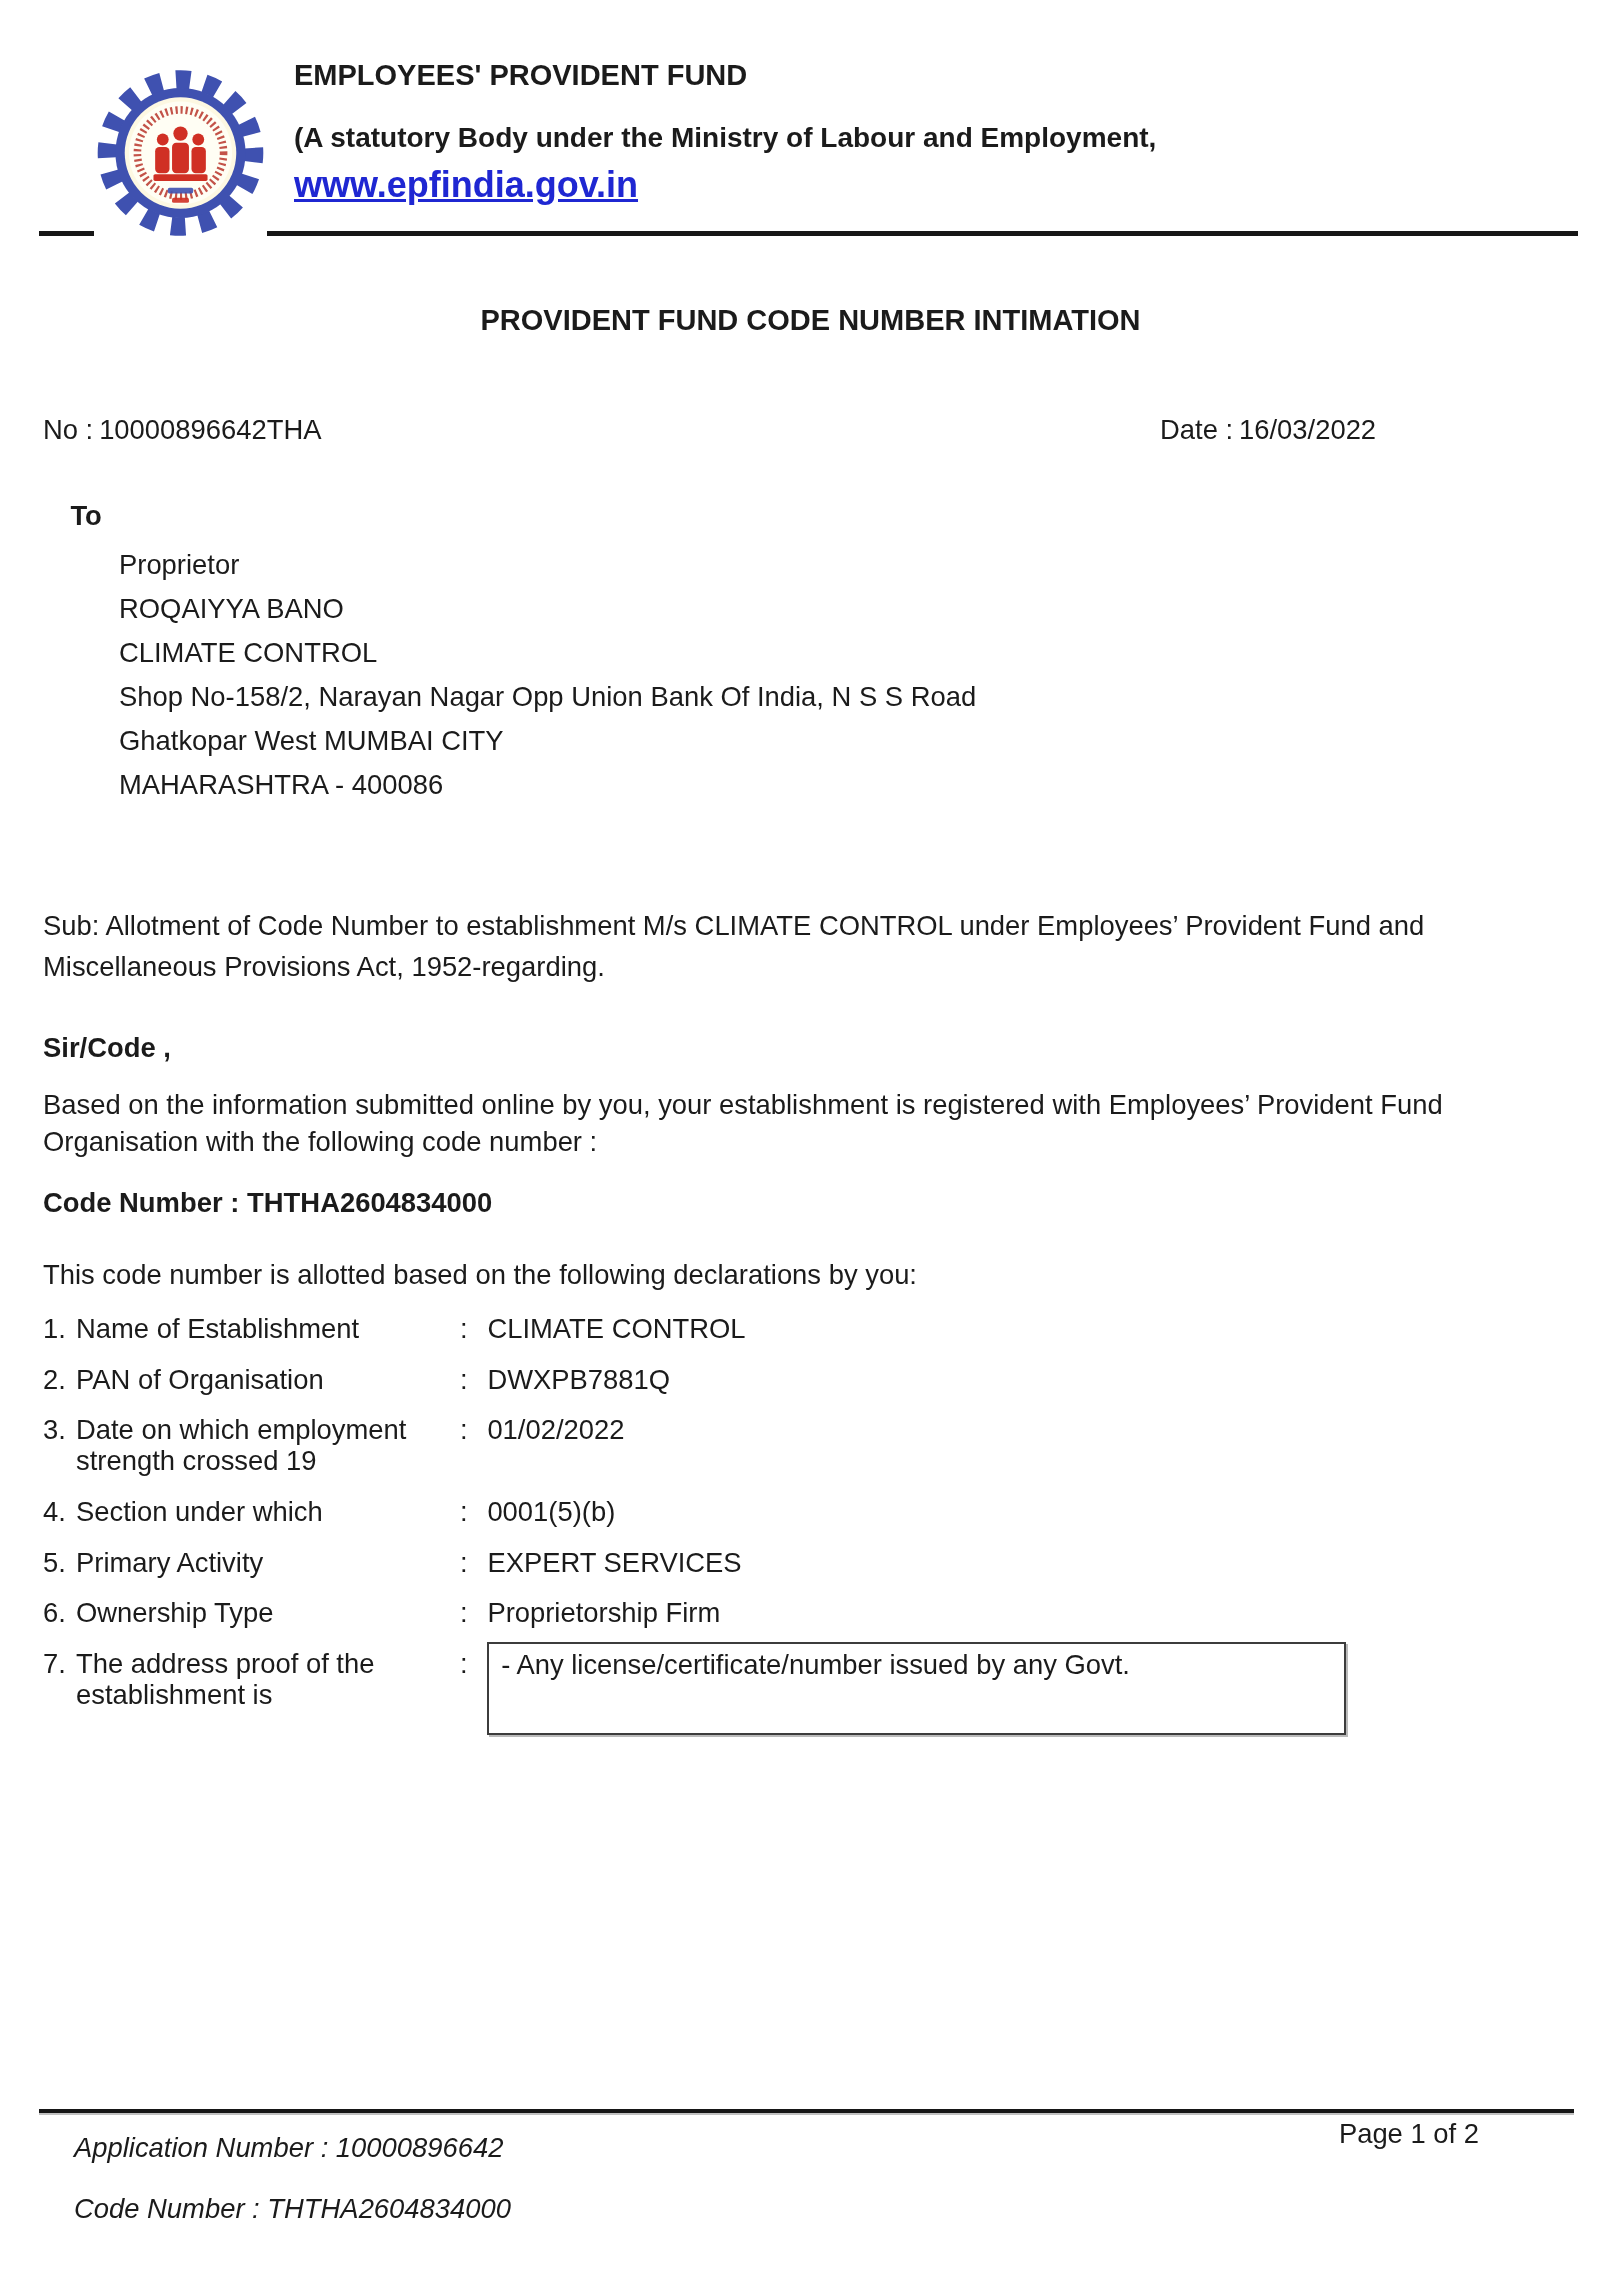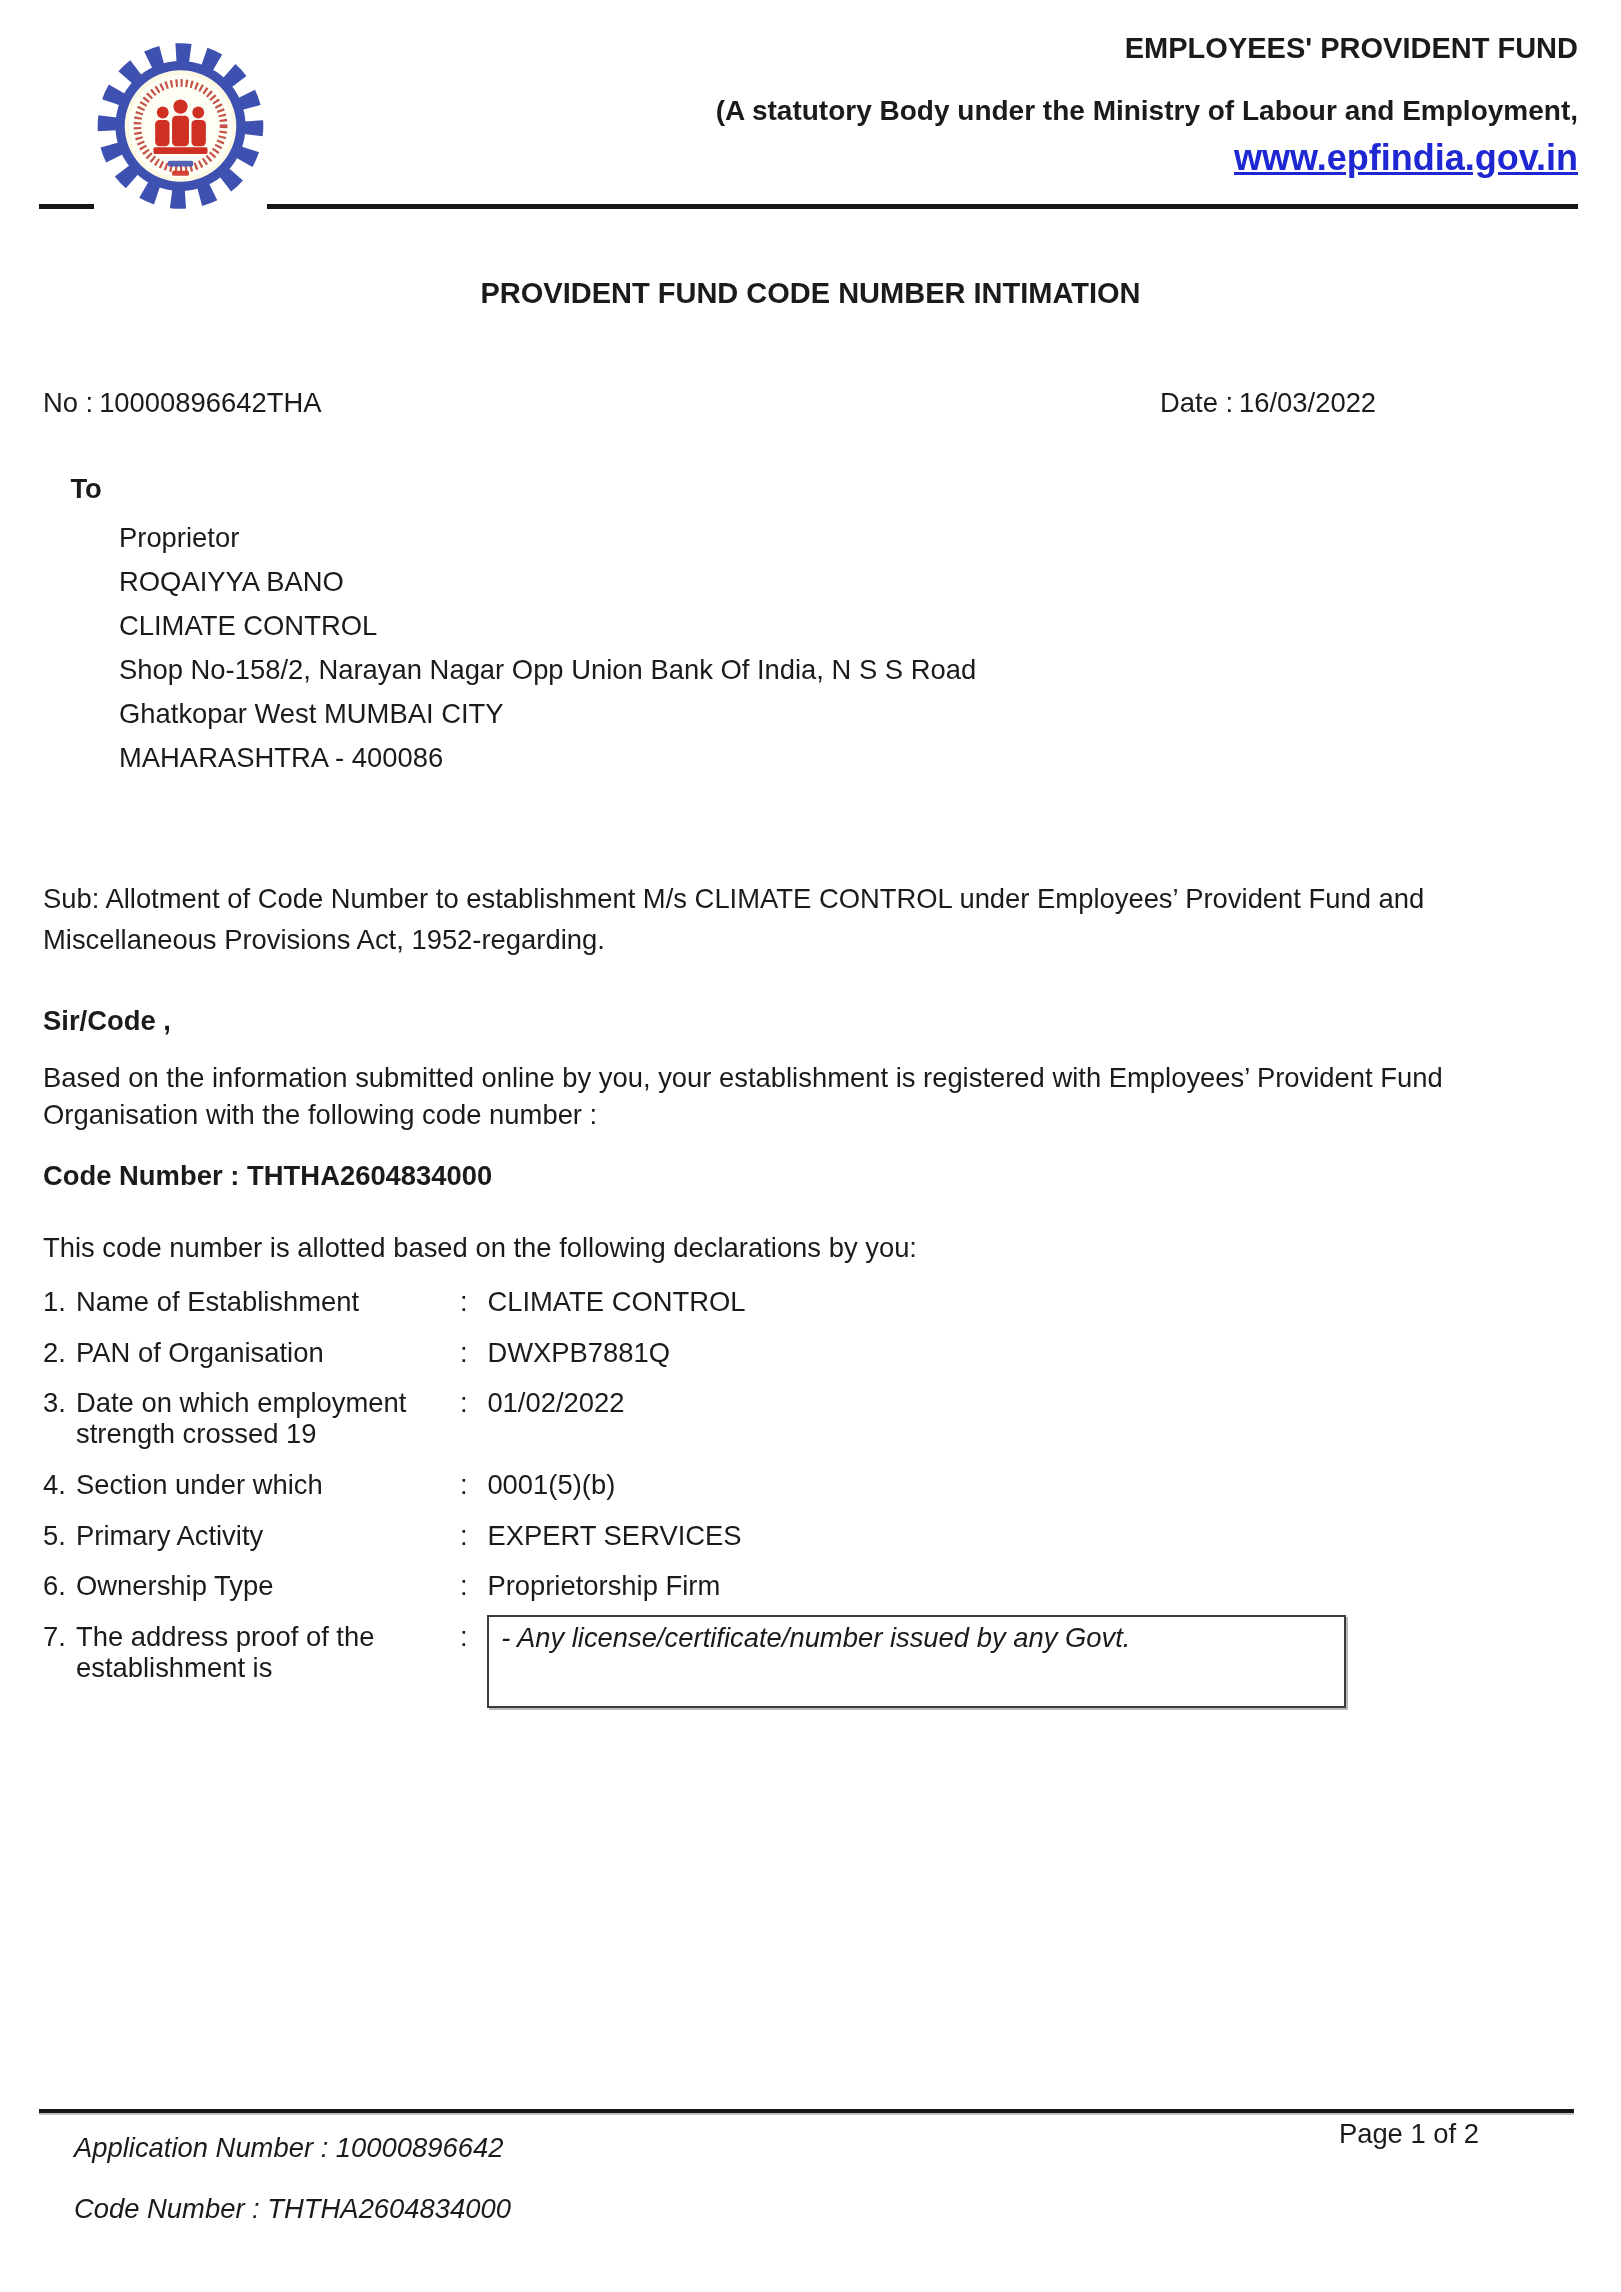--- a/index.html
+++ b/index.html
@@ -27,22 +27,23 @@
     position:absolute;left:39px;right:43px;bottom:0;height:4.9px;
     background:var(--rule);
   }
   .logo-box{
     position:absolute;left:94px;top:25.5px;width:173px;height:214px;
     background:#ffffff;z-index:2;
     display:flex;align-items:flex-start;justify-content:center;
   }
   .header-text{
     margin-left:294px;margin-right:43px;
-    text-align:right;
+    text-align:left;
     padding-top:31px;
+    margin-top:27px;
   }
   .org-name{font-size:29px;font-weight:700;line-height:35px;}
   .statutory{font-size:28px;font-weight:700;line-height:35px;margin-top:26.5px;}
   .website{
     display:inline-block;margin-top:13.7px;
     font-size:36px;font-weight:700;line-height:33px;
     color:var(--link-blue);text-decoration:underline;cursor:pointer;
   }
   
   .content{padding:0 43px;}
@@ -80,21 +81,20 @@
   .decl-no{width:33px;flex:none;}
   .decl-label{width:384px;flex:none;white-space:pre-line;}
   .decl-colon{width:27.4px;flex:none;text-align:left;}
   .decl-value{flex:1;}
   .decl-value.boxed{
     flex:none;width:859px;min-height:93px;
     border:2px solid #3c3c3c;
     box-shadow:2px 2px 0 rgba(130,130,130,.55);
     padding:4.9px 11.8px;
     margin-top:-5.9px;
-    font-style:italic;
   }
   
   .footer-rule{
     position:absolute;left:39px;right:47px;top:2109px;height:3.9px;
     background:var(--rule);
     box-shadow:0 2px 0 rgba(150,150,150,.6);
   }
   .page-indicator{position:absolute;right:142px;top:2119px;line-height:29px;}
   .app-number{position:absolute;left:74px;top:2133px;font-style:italic;line-height:29px;}
   .footer-code{position:absolute;left:74px;top:2194px;font-style:italic;line-height:29px;}

